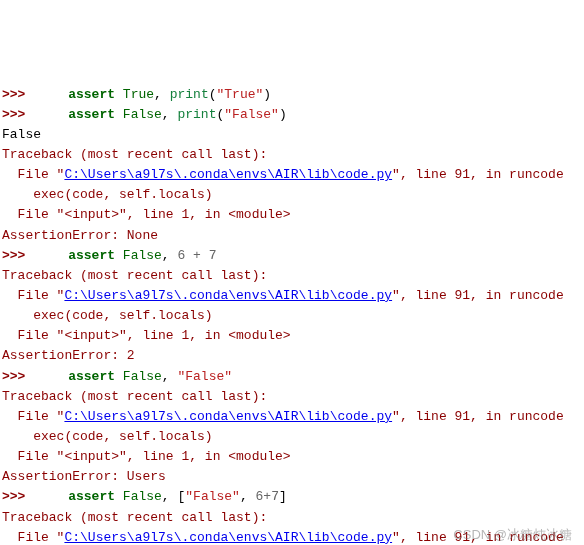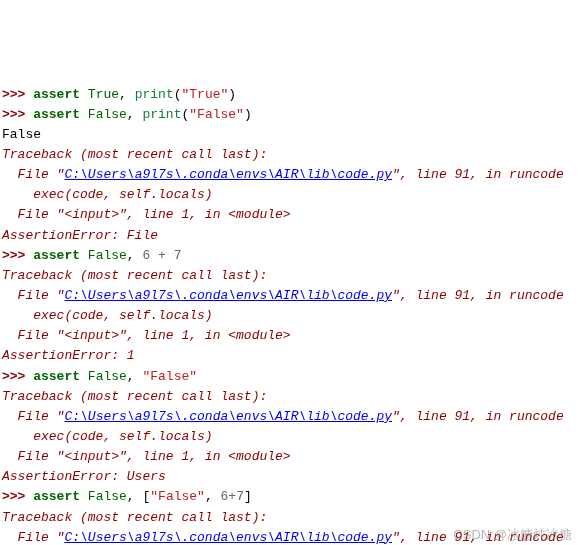--- a/index.html
+++ b/index.html
@@ -11,29 +11,29 @@
     background: #ffffff;
     color: #000000;
     white-space: pre;
     position: relative;
     width: 584px;
     height: 545px;
     box-sizing: border-box;
     overflow: hidden;
   }
   .prompt { color: #8B0000; font-weight: bold; }
-  .kw { color: #006400; font-weight: bold; }
+  .kw { color: #006400; font-weight: bold; margin-left: 35px; }
   .bool { color: #006400; font-weight: normal; }
   .func { color: #15803d; }
   .str { color: #BA2121; }
   .num { color: #666666; }
   .op { color: #666666; }
   .paren { color: #000000; }
   .out { color: #000000; }
-  .tb { color: #8B0000; font-style: italic; }
+  .tb { color: #8B0000; }
   .link { color: #0000EE; text-decoration: underline; text-align: right; }
   .watermark {
     position: absolute;
     right: 12px;
     bottom: 0;
     color: rgba(120,120,120,0.55);
     font-family: sans-serif;
     font-size: 13px;
     white-space: nowrap;
   }
@@ -43,27 +43,27 @@
 
 
 <div>
 <span><span class="prompt">&gt;&gt;&gt;</span><span> </span><span class="kw">assert</span><span> </span><span class="bool">True</span><span>, </span><span class="func">print</span><span class="paren">(</span><span class="str">"True"</span><span class="paren">)</span></span>
 <span><span class="prompt">&gt;&gt;&gt;</span><span> </span><span class="kw">assert</span><span> </span><span class="bool">False</span><span>, </span><span class="func">print</span><span class="paren">(</span><span class="str">"False"</span><span class="paren">)</span></span>
 <span class="out">False</span>
 <span class="tb">Traceback (most recent call last):</span>
 <span class="tb"><span>  File "</span><span class="link">C:\Users\a9l7s\.conda\envs\AIR\lib\code.py</span><span>", line 91, in runcode</span></span>
 <span class="tb">    exec(code, self.locals)</span>
 <span class="tb">  File "&lt;input&gt;", line 1, in &lt;module&gt;</span>
-<span class="tb">AssertionError: File</span>
+<span class="tb">AssertionError: None</span>
 <span><span class="prompt">&gt;&gt;&gt;</span><span> </span><span class="kw">assert</span><span> </span><span class="bool">False</span><span>, </span><span class="num">6</span><span> </span><span class="op">+</span><span> </span><span class="num">7</span></span>
 <span class="tb">Traceback (most recent call last):</span>
 <span class="tb"><span>  File "</span><span class="link">C:\Users\a9l7s\.conda\envs\AIR\lib\code.py</span><span>", line 91, in runcode</span></span>
 <span class="tb">    exec(code, self.locals)</span>
 <span class="tb">  File "&lt;input&gt;", line 1, in &lt;module&gt;</span>
-<span class="tb">AssertionError: 1</span>
+<span class="tb">AssertionError: 2</span>
 <span><span class="prompt">&gt;&gt;&gt;</span><span> </span><span class="kw">assert</span><span> </span><span class="bool">False</span><span>, </span><span class="str">"False"</span></span>
 <span class="tb">Traceback (most recent call last):</span>
 <span class="tb"><span>  File "</span><span class="link">C:\Users\a9l7s\.conda\envs\AIR\lib\code.py</span><span>", line 91, in runcode</span></span>
 <span class="tb">    exec(code, self.locals)</span>
 <span class="tb">  File "&lt;input&gt;", line 1, in &lt;module&gt;</span>
 <span class="tb">AssertionError: Users</span>
 <span><span class="prompt">&gt;&gt;&gt;</span><span> </span><span class="kw">assert</span><span> </span><span class="bool">False</span><span>, </span><span class="paren">[</span><span class="str">"False"</span><span>, </span><span class="num">6</span><span class="op">+</span><span class="num">7</span><span class="paren">]</span></span>
 <span class="tb">Traceback (most recent call last):</span>
 <span class="tb"><span>  File "</span><span class="link">C:\Users\a9l7s\.conda\envs\AIR\lib\code.py</span><span>", line 91, in runcode</span></span>
 

